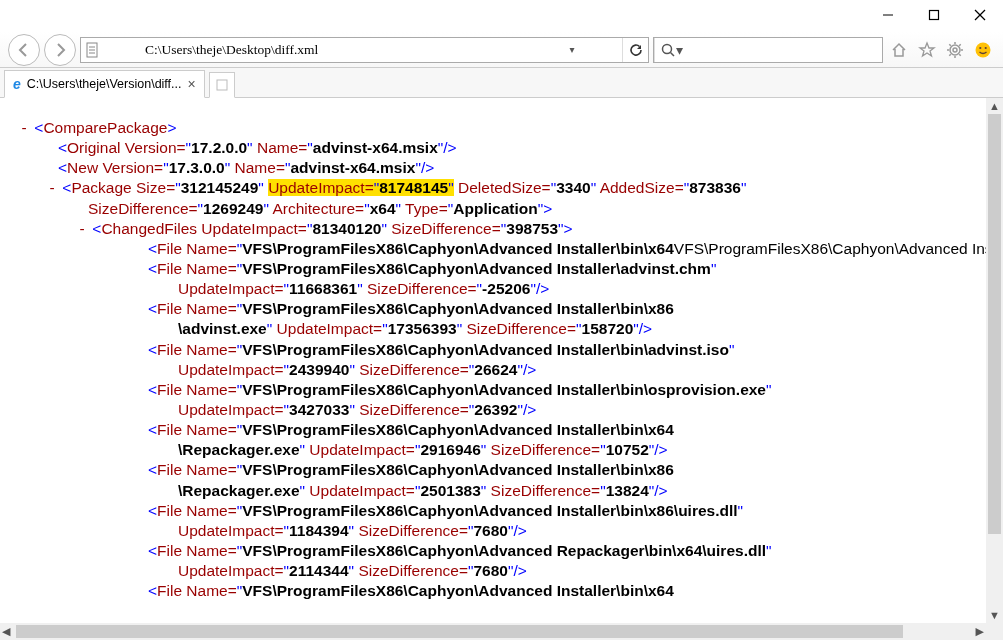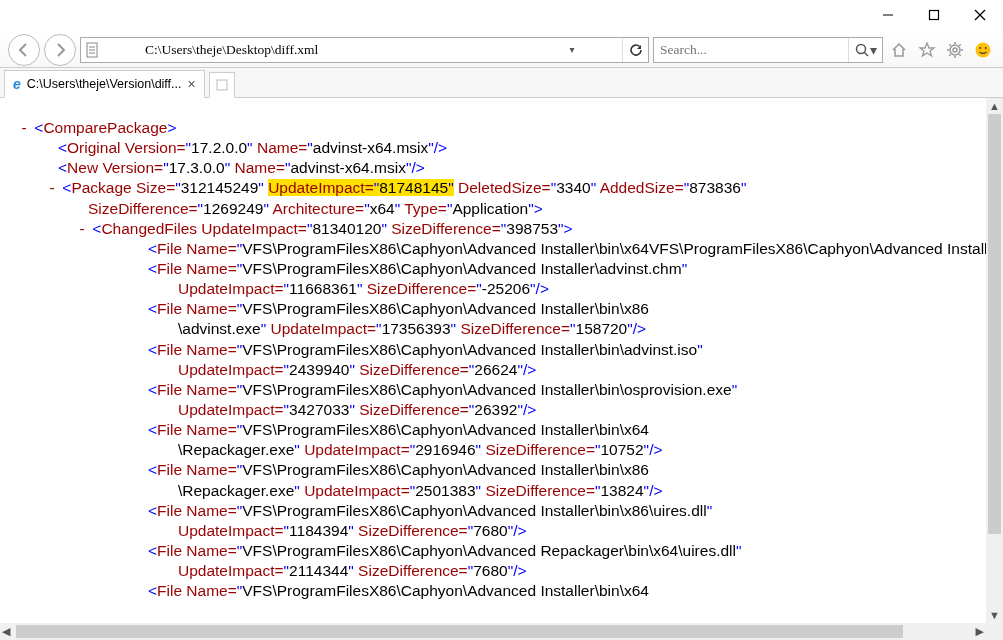--- a/index.html
+++ b/index.html
@@ -28,21 +28,21 @@
   .content { position:absolute; top:0; left:0; right:17px; bottom:17px; overflow:hidden; padding:20px 30px 0 18px; font-family:Verdana, sans-serif; font-size:15.5px; line-height:1.3; white-space:nowrap;}
   .vscroll { position:absolute; right:0; top:0; bottom:17px; width:17px; background:#f0f0f0; display:flex; flex-direction:column; align-items:center; justify-content:space-between; color:#555; padding:2px 0;}
   .vscroll .thumb { position:absolute; top:16px; left:2px; right:2px; height:80%; background:#ccc; border-radius:0;}
   .hscroll { position:absolute; left:0; right:17px; bottom:0; height:17px; background:#f0f0f0; display:flex; align-items:center; justify-content:space-between; color:#555; padding:0 2px;}
   .hscroll .thumb { position:absolute; left:16px; top:2px; bottom:2px; width:90%; background:#ccc;}
   .scroll-corner {position:absolute; right:0; bottom:0; width:17px; height:17px; background:#f0f0f0;}
   .arrow{font-size:11px;}
   
   .blue { color:#0000ff; }
   .brown { color:#990000; }
-  .black { color:#000; font-weight:normal;margin-top:17px; }
+  .black { color:#000; font-weight:bold;margin-top:17px; }
   .hl { background:#ffe000; }
   .line { padding-left:0; }
   .ind1 { padding-left:12px;}
   .ind2 { padding-left:40px;}
   .ind3 { padding-left:70px;}
   .ind5 { padding-left:130px;}
   .wrap { padding-left:160px;}
   .minus { color:#990000; display:inline-block; width:12px; text-align:center;}
   svg { display:block;}
 </style>
@@ -93,21 +93,20 @@
       <input class="addr" value="C:\Users\theje\Desktop\diff.xml" style="">
       <span class="addr-drop">▾</span>
       <span class="refresh">
         <svg width="16" height="16">
             <path d="M13 8 A5 5 0 1 1 11.5 4.5" fill="none" stroke="#333" stroke-width="1.6"></path>
             <path d="M13 3 L13 7 L9 7 Z" fill="#333"></path>
           </svg>
       </span>
     </div>
     <div class="search-wrap">
-      <input class="search" placeholder="Search..." style="">
       <span class="mag">
         <svg width="16" height="16">
             <circle cx="7" cy="7" r="4.5" fill="none" stroke="#555" stroke-width="1.5"></circle>
             <line x1="10.5" y1="10.5" x2="14" y2="14" stroke="#555" stroke-width="1.5"></line>
           </svg> ▾
       </span>
     </div>
     <span class="ticon">
       <svg width="18" height="18">
           <path d="M3 9 L9 3 L15 9 M5 8 V15 H13 V8" fill="none" stroke="#999" stroke-width="1.5"></path>

